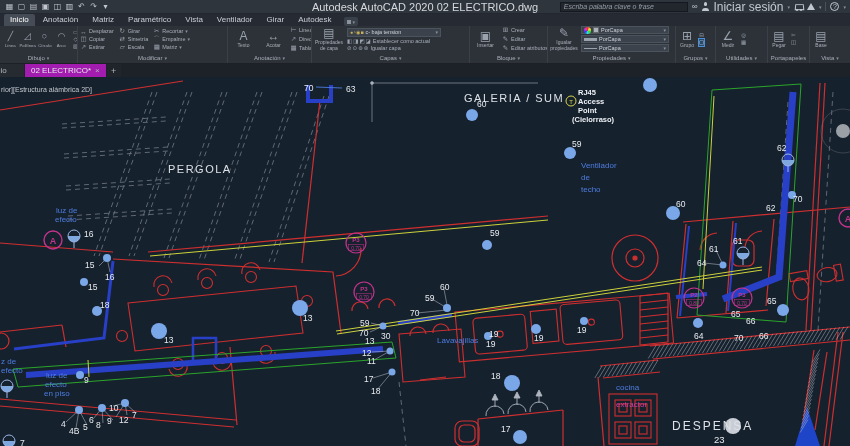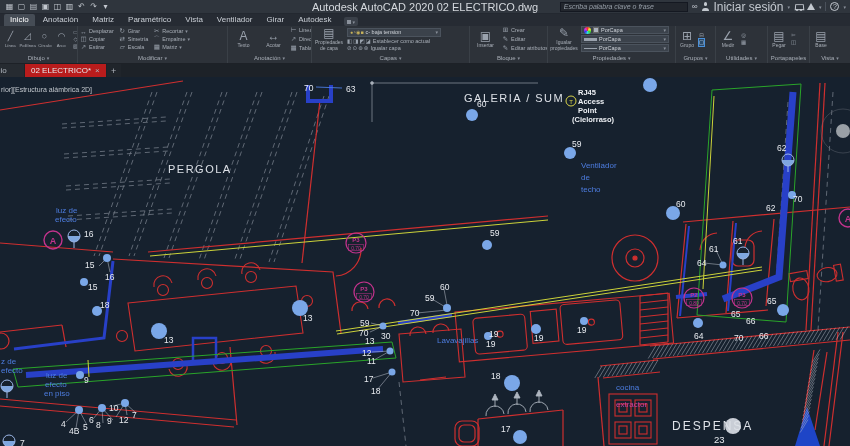--- a/index.html
+++ b/index.html
@@ -66,21 +66,21 @@
 .wheel{width:7px;height:7px;border-radius:50%;background:conic-gradient(#e33,#ee3,#3d3,#3dd,#33e,#d3d,#e33);flex:none}
 .sw{width:6px;height:6px;background:#aab2bc;border:1px solid #666;flex:none}
 .wl{width:13px;height:3px;background:#9aa2ad;flex:none}
 .wl2{width:13px;height:1px;background:#9aa2ad;flex:none}
 
 
 .filetabs{flex:none;height:13px;background:#1d2228;display:flex;align-items:flex-end;gap:1px;padding:0 0 0 0}
 .ftab{height:13px;display:flex;align-items:center;background:#262b31;color:#aeb4bc;font-size:8px;padding:0 6px;gap:4px;white-space:nowrap}
 .ftab.partial{width:24px;overflow:hidden;padding:0 2px}
 .ftab.partial span{margin-left:-14px}
-.ftab.active{background:#b91c1c;color:#e5e8ec}
+.ftab.active{background:#a21caf;color:#e5e8ec}
 .ftab .x{font-size:8px;color:#aeb4bc}
 .fplus{width:14px;height:13px;display:flex;align-items:center;justify-content:center;color:#aeb4bc;font-size:9px;background:#20252b}
 
 
 .canvas{flex:1;position:relative;background:#16212e}
 svg text{font-family:"DejaVu Sans","Liberation Sans",sans-ser<!-- -->if}
 .t-vp{fill:#c2c7cd;font-size:7px}
 .t-room{fill:#dde1e7;font-size:11px;letter-spacing:1.5px}
 .t-desp{font-size:12px;letter-spacing:2px}
 .t-co{fill:#e8ebf0;font-size:8.5px}

